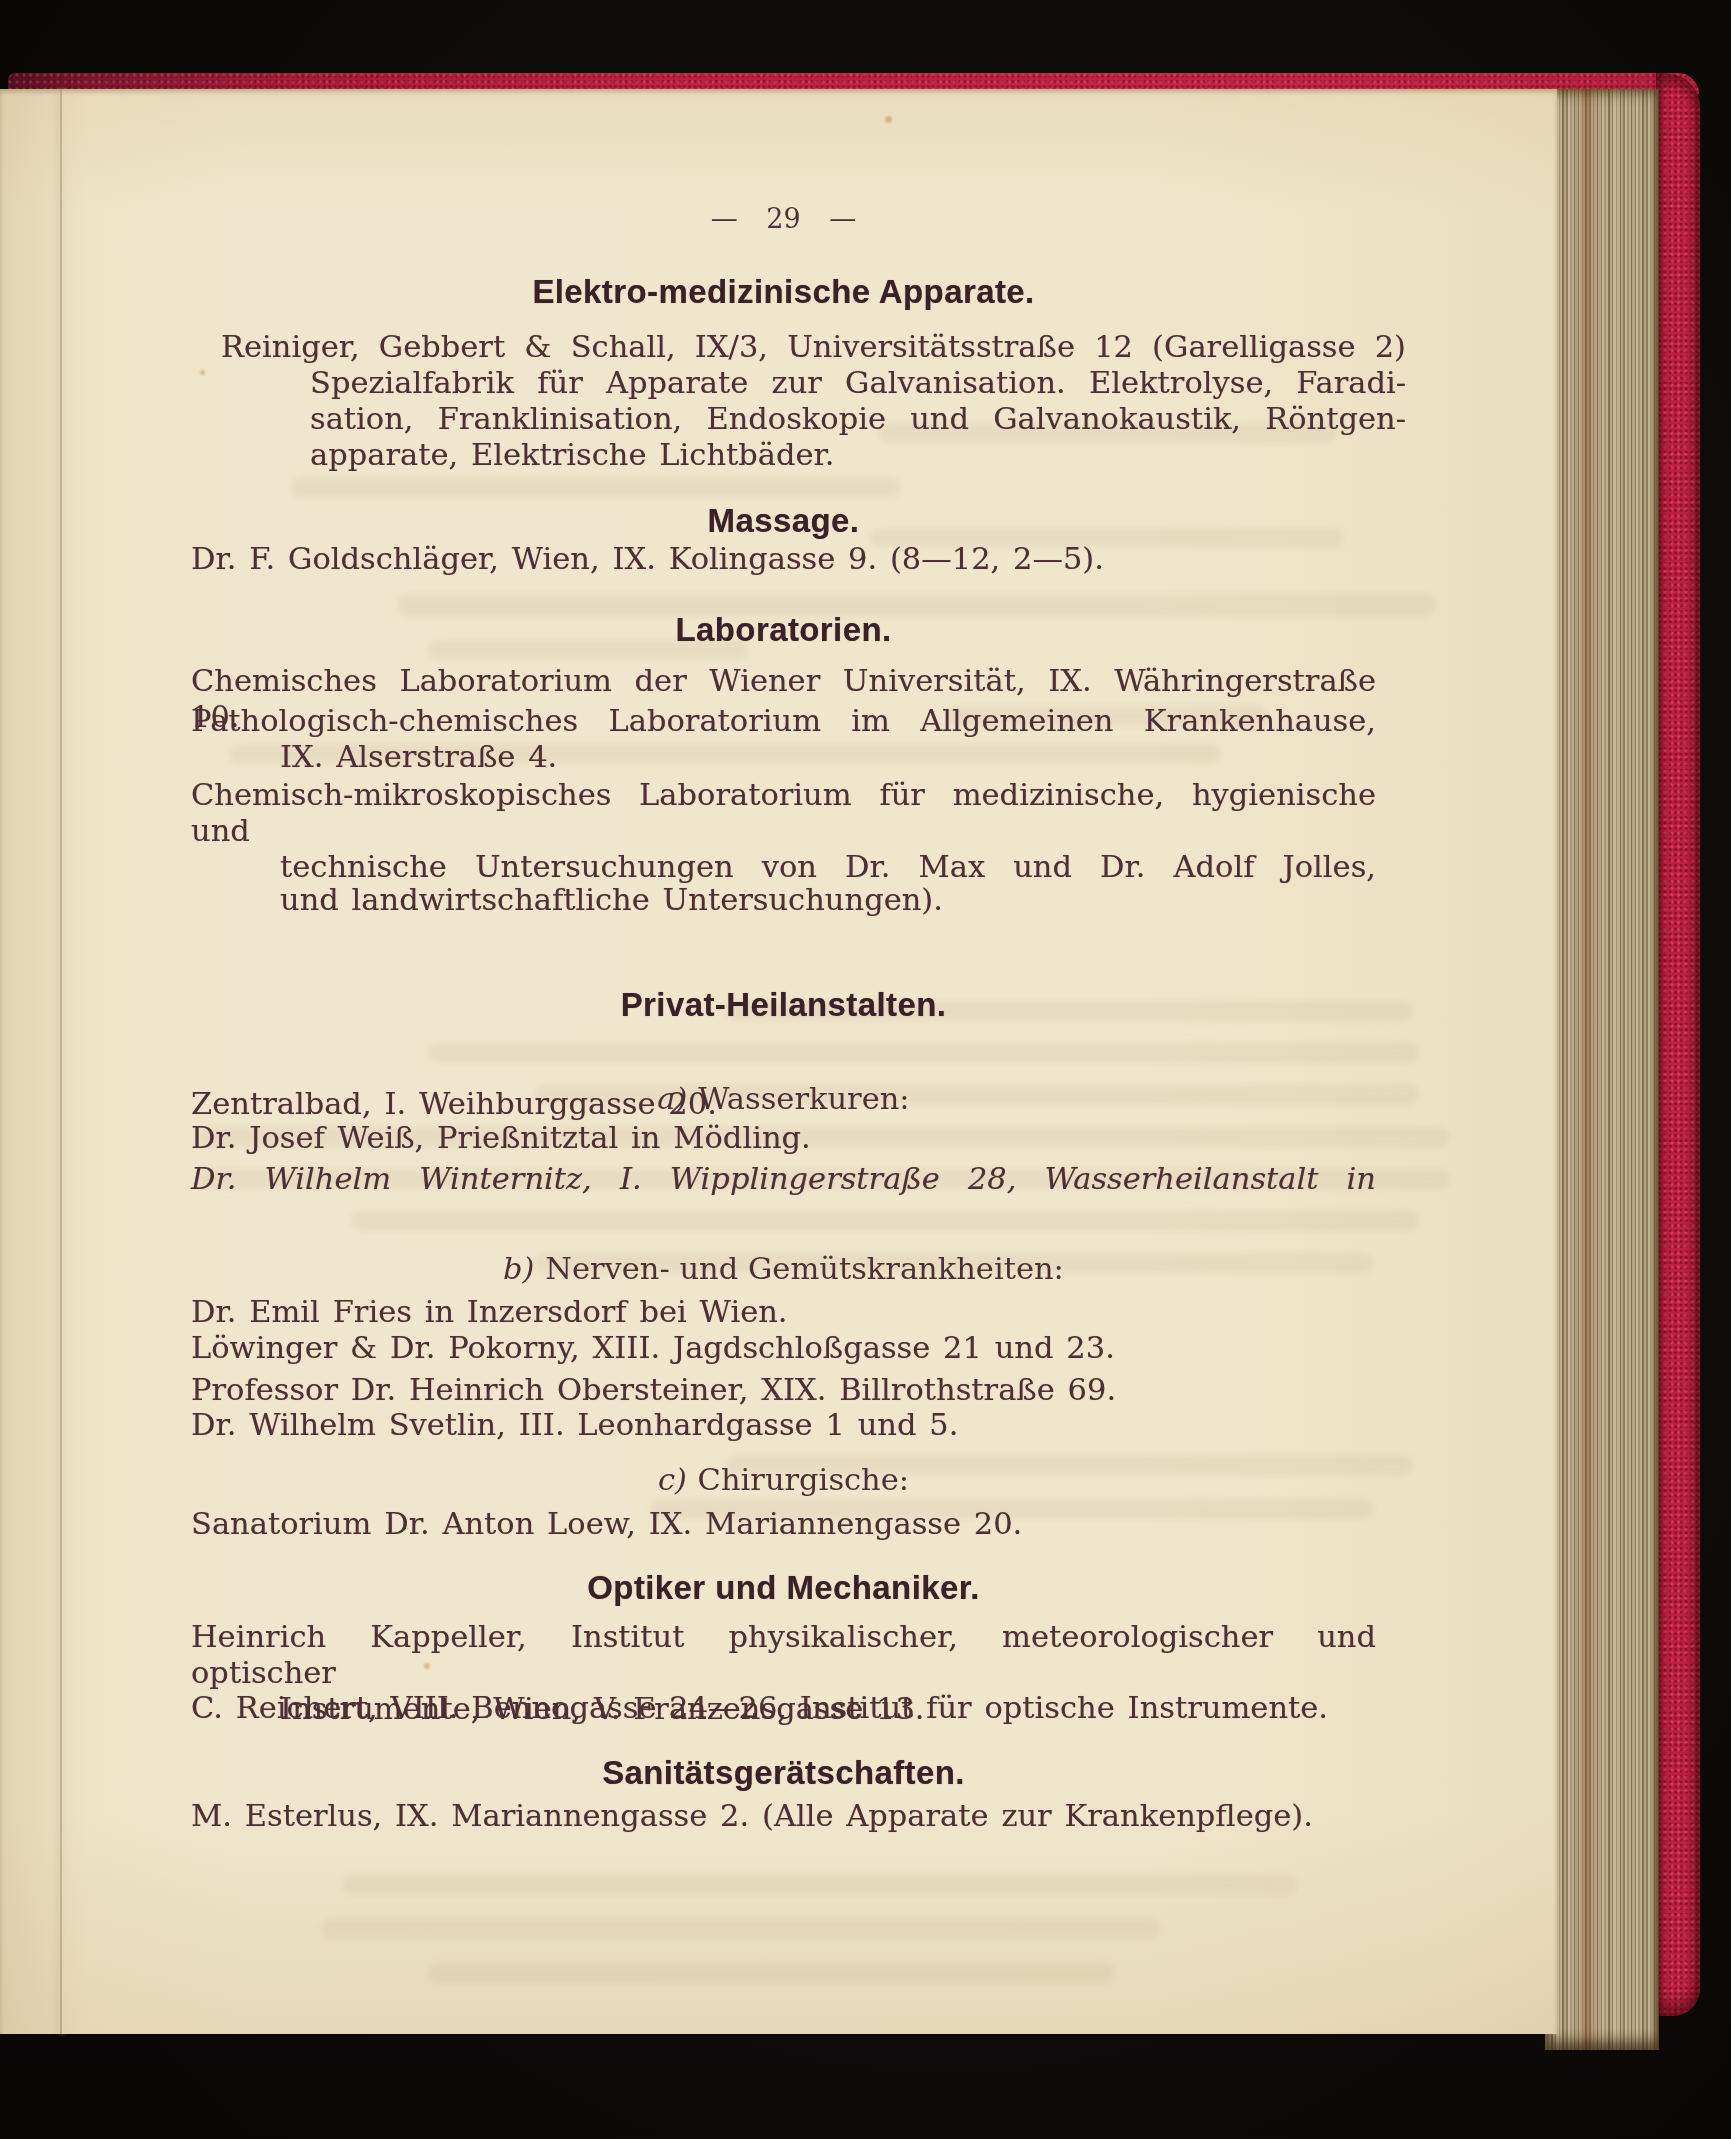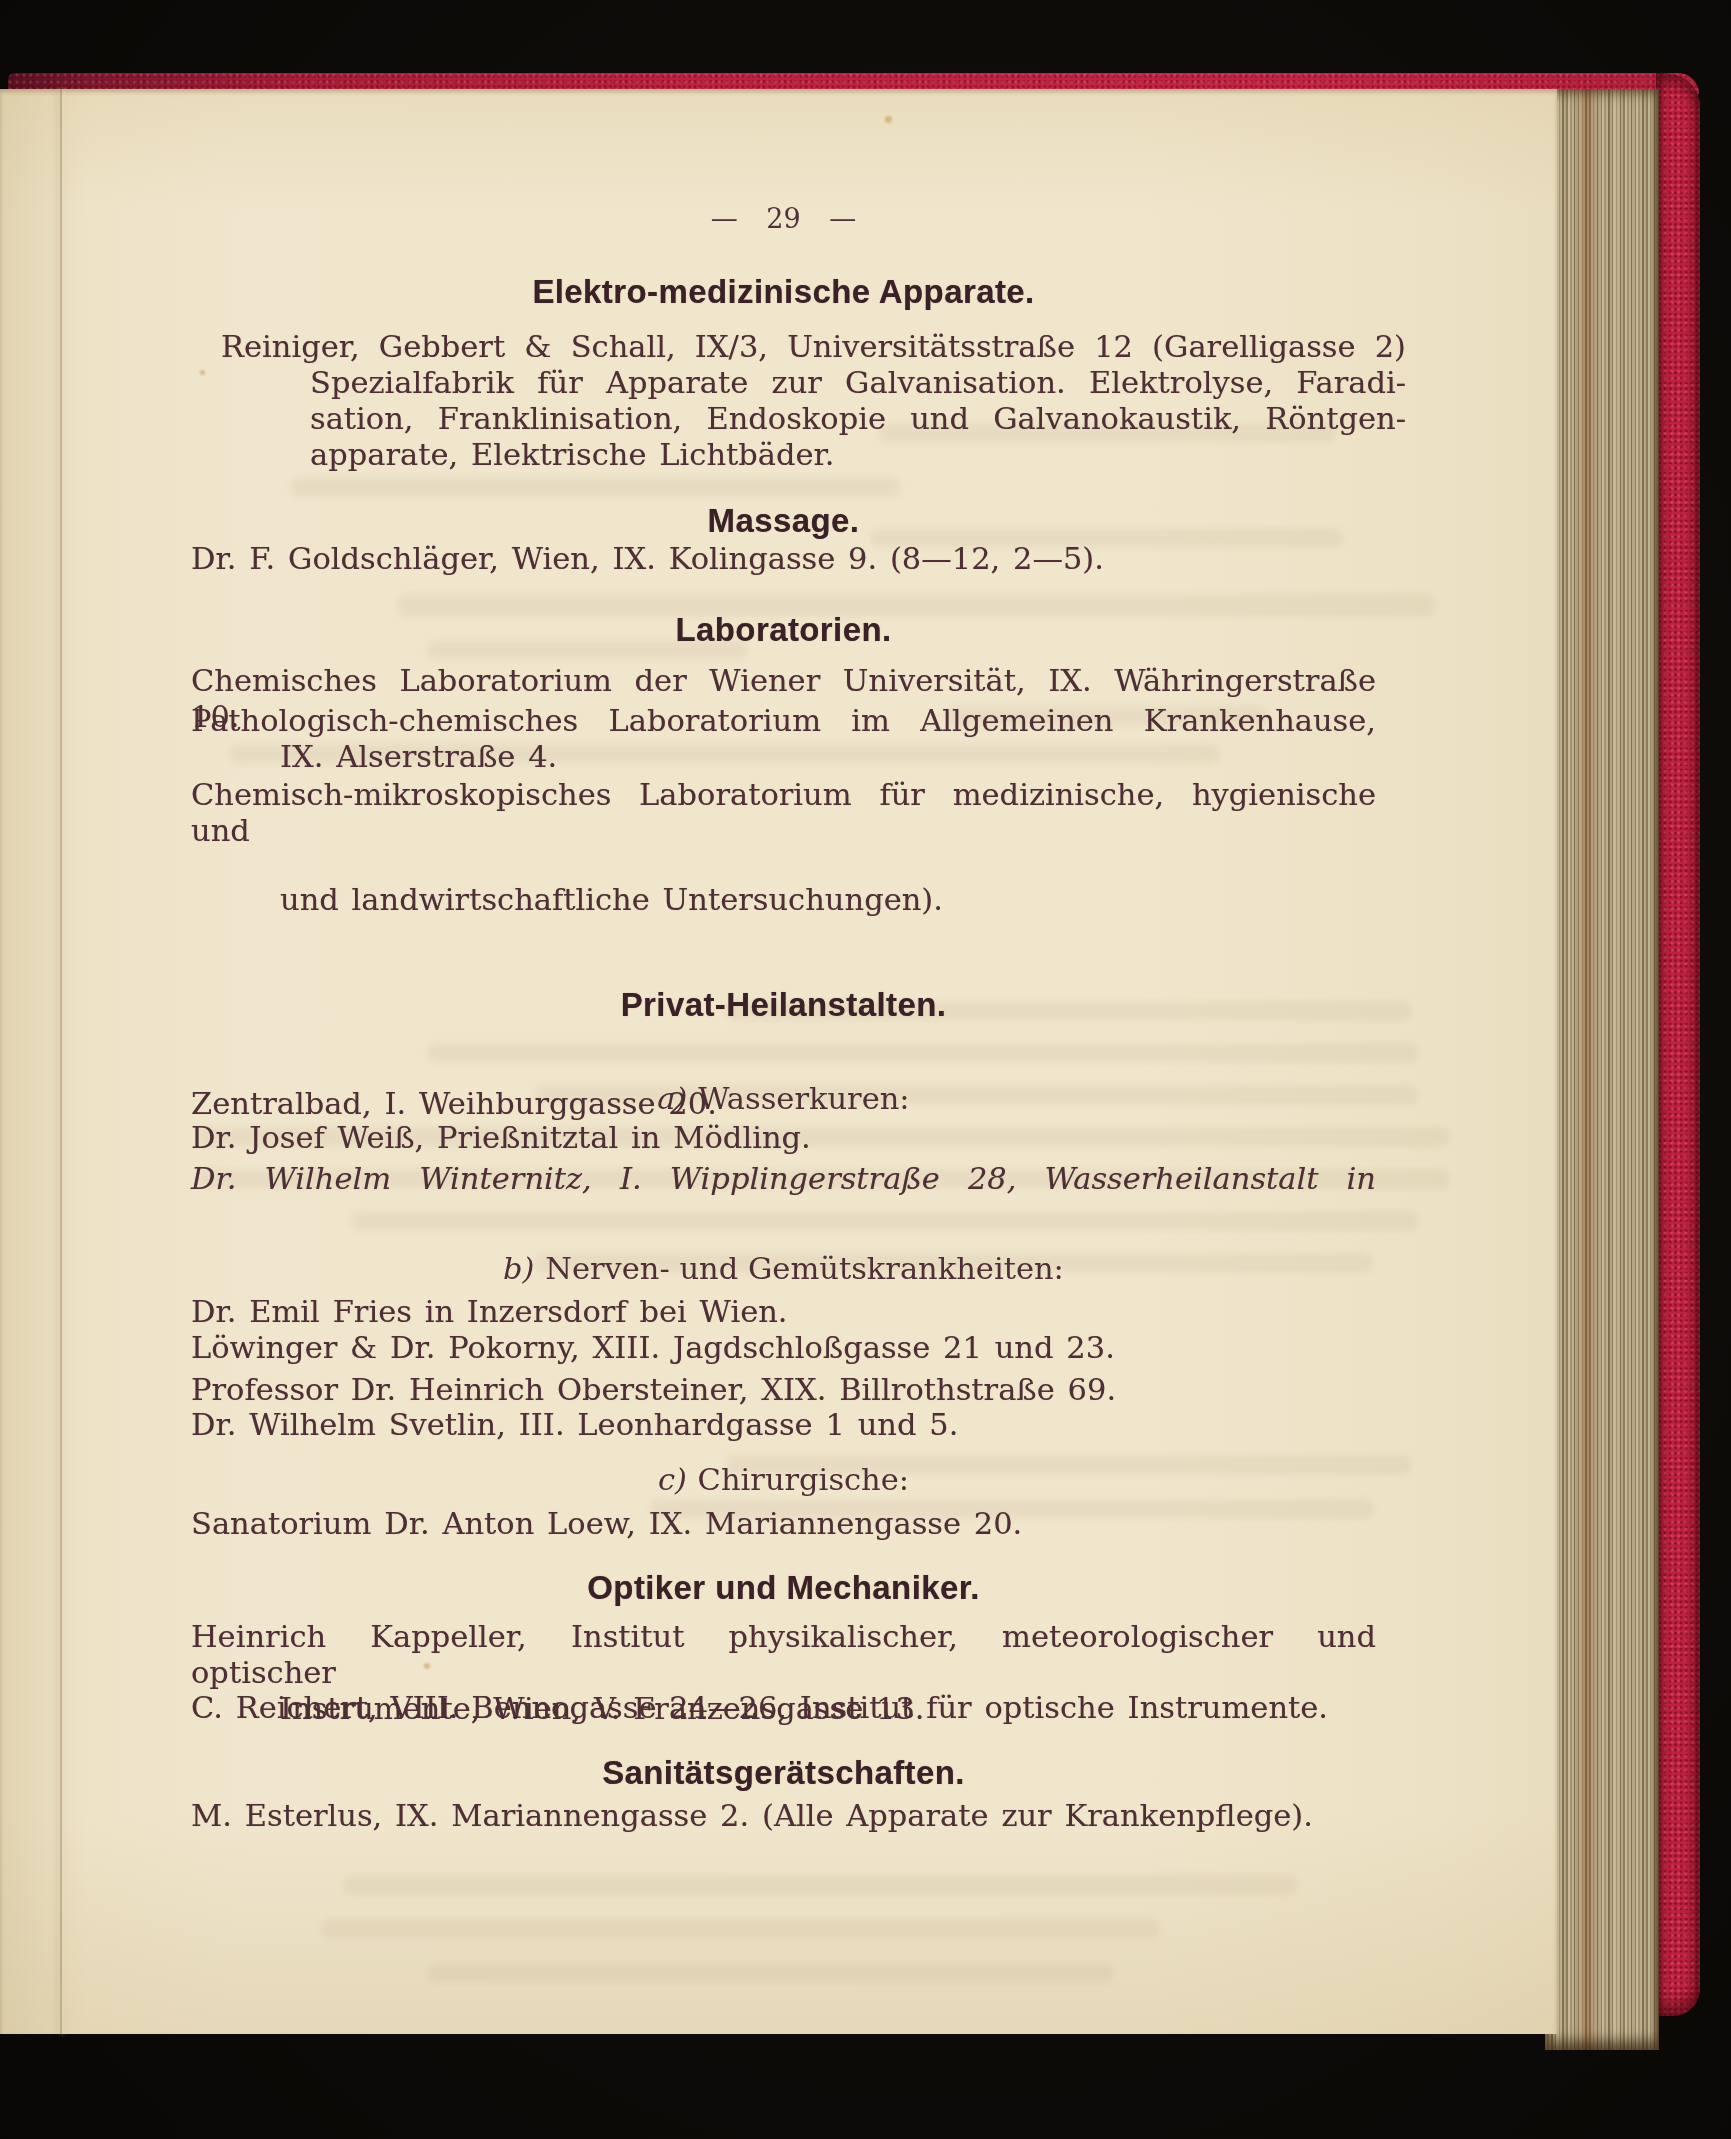--- a/index.html
+++ b/index.html
@@ -134,20 +134,21 @@
       <div class="block heading" style="top: 610px;">Laboratorien.</div>
       <div class="block entry" style="top: 663px;">
         <div class="line just">Chemisches Laboratorium der Wiener Universität, IX. Währingerstraße 10.</div>
       </div>
       <div class="block entry" style="top: 703px;">
         <div class="line just">Pathologisch-chemisches Laboratorium im Allgemeinen Krankenhause,</div>
         <div class="line ind">IX. Alserstraße 4.</div>
       </div>
       <div class="block entry" style="top: 777px;">
         <div class="line just">Chemisch-mikroskopisches Laboratorium für medizinische, hygienische und</div>
+        <div class="line just ind">technische Untersuchungen von Dr. Max und Dr. Adolf Jolles,</div>
       </div>
       <div class="block entry" style="top: 882px;">
         <div class="line ind">und landwirtschaftliche Untersuchungen).</div>
       </div>
       <div class="block heading" style="top: 985px;">Privat-Heilanstalten.</div>
       <div class="block subheading" style="top: 1058px; margin-top: 23px;"><em>a)</em><span>Wasserkuren:</span></div>
       <div class="block entry" style="top: 1086px;">
         <div class="line">Zentralbad, I. Weihburggasse 20.</div>
       </div>
       <div class="block entry" style="top: 1120px;">

